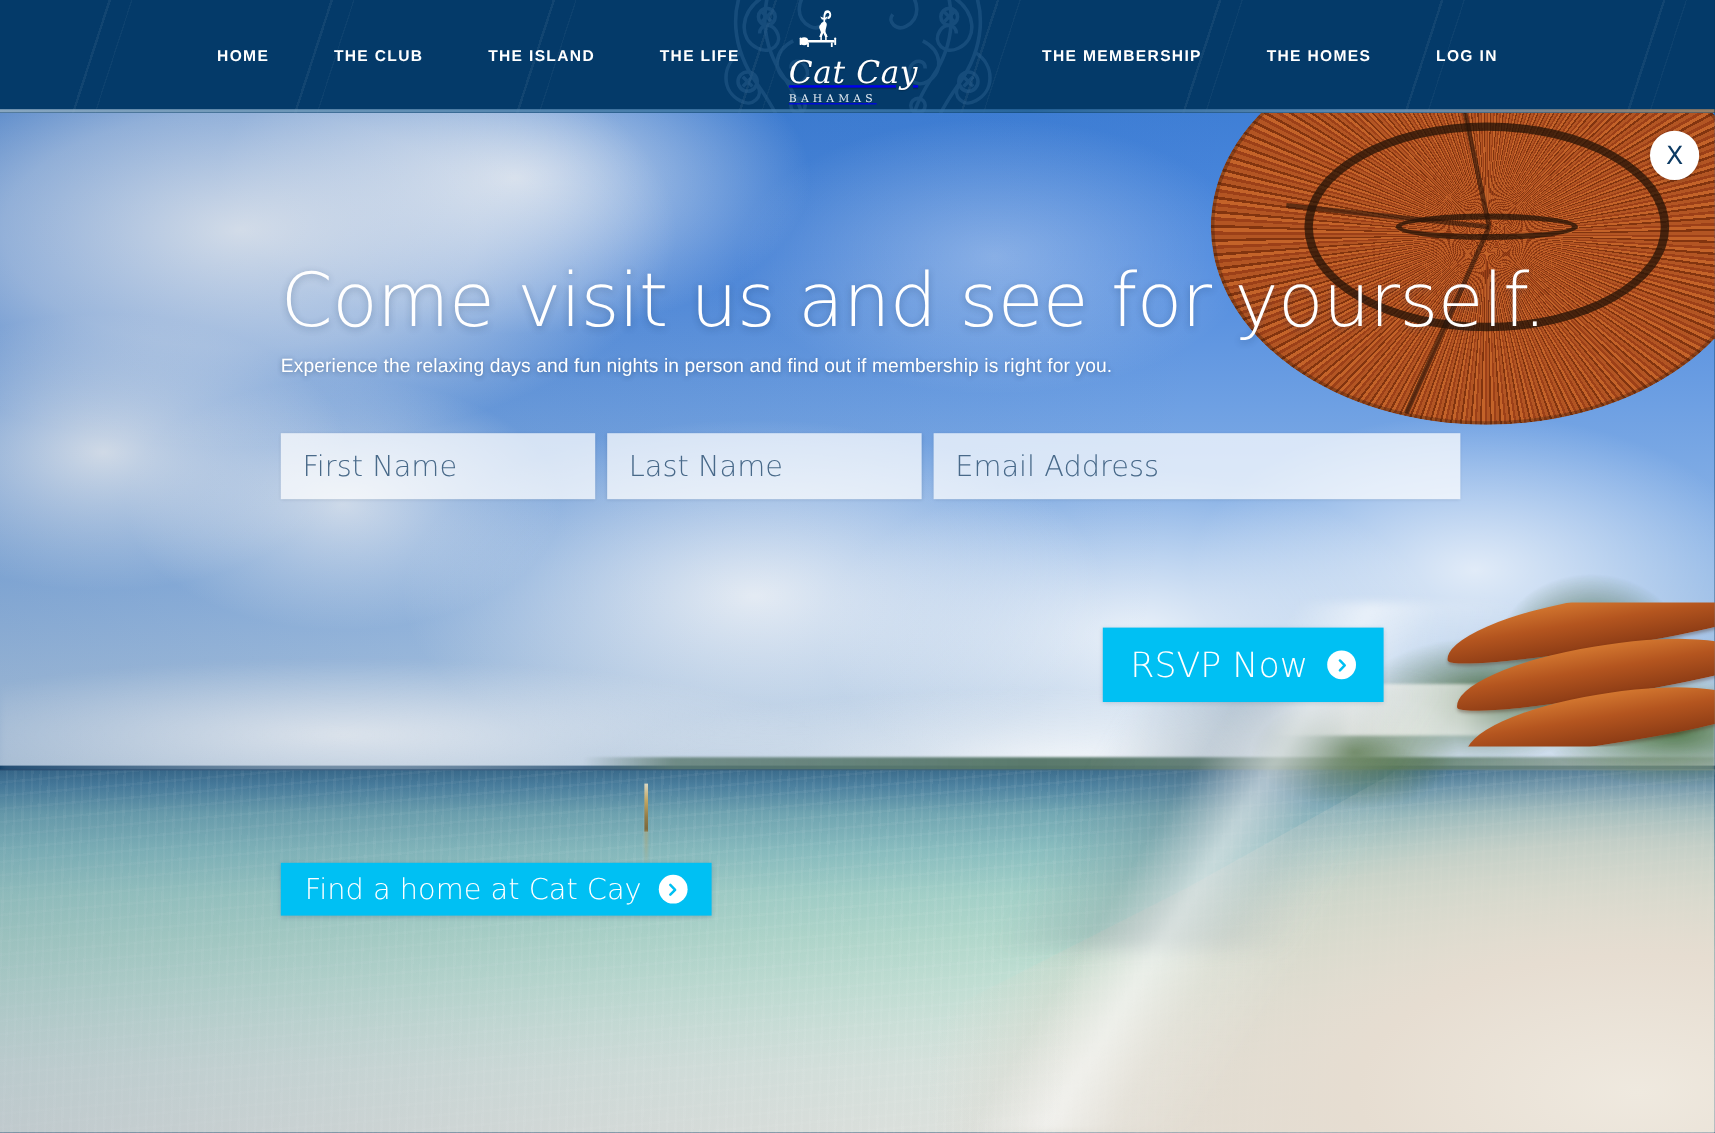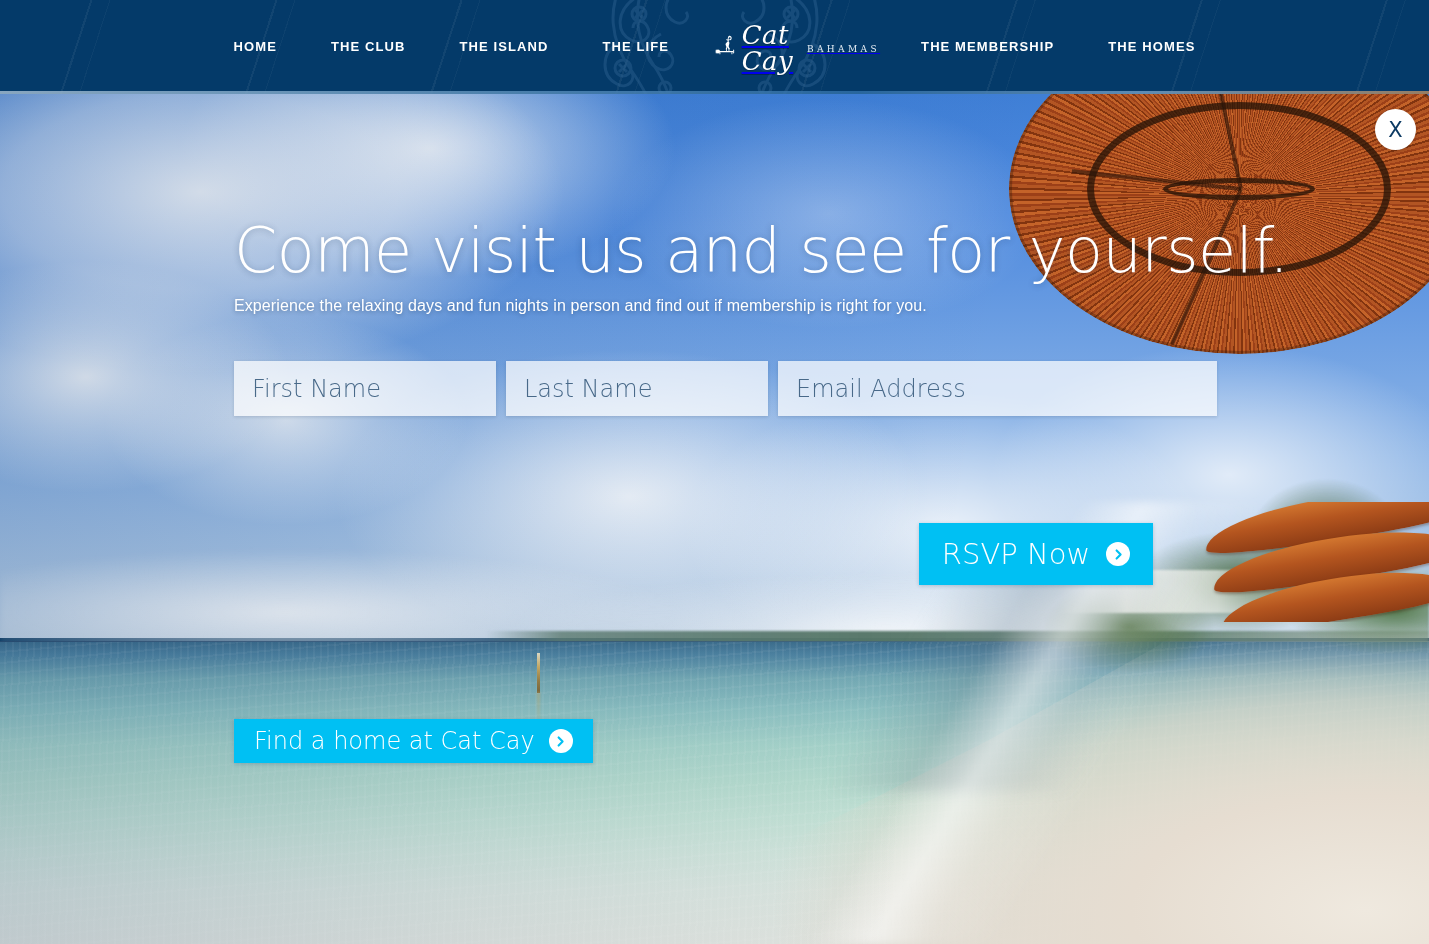--- a/index.html
+++ b/index.html
@@ -57,21 +57,21 @@
   .nav-link{
     color:#ffffff; text-decoration:none;
     font-size:13px; font-weight:bold; letter-spacing:1.1px;
     padding:0 27px; line-height:94px; white-space:nowrap;
     text-transform:uppercase; cursor:pointer;
   }
 
   
   .logo{
     width:170px; height:94px; position:relative;
-    display:flex; flex-direction:row; align-items:center; justify-content:center;
+    display:flex; flex-direction:column; justify-content:center;
     cursor:pointer; margin:0 14px;
   }
   .logo-cat{ display:block; }
   .logo-script{
     font-family:"DejaVu Serif", serif;
     font-style:italic;
     color:#ffffff; font-size:26px; line-height:1;
     margin-top:1px; letter-spacing:.5px;
     text-shadow:0 1px 1px rgba(0,0,0,.25);
   }
@@ -396,20 +396,21 @@
             <path d="M15.6 28.5h1.5v3.6h-1.5zM35.4 28.5h1.5v3.6h-1.5z"></path>
           </g>
         </svg>
         <span class="logo-script">Cat Cay</span>
         <span class="logo-sub">BAHAMAS</span>
       </a>
 
       <nav class="nav-group nav-right">
         <a class="nav-link" href="#">THE MEMBERSHIP</a>
         <a class="nav-link" href="#">THE HOMES</a>
+        <a class="nav-link" href="#">LOG IN</a>
       </nav>
 
     </div>
     <div class="nav-bottom-glow"></div>
   </header>
 
   <section class="hero">
 
     <div class="photo">
       <div class="sky"></div>

